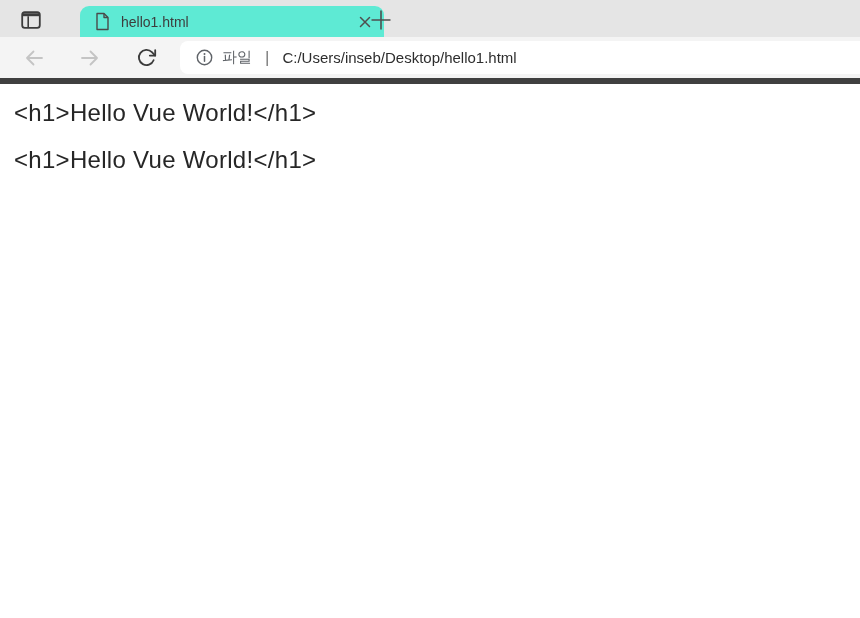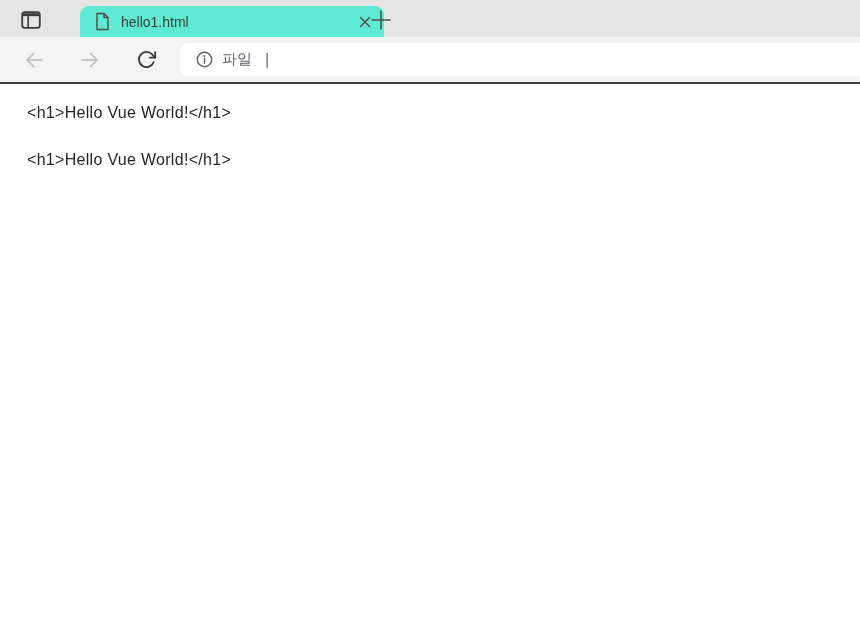--- a/index.html
+++ b/index.html
@@ -41,21 +41,21 @@
   .new-tab-btn {
     position: absolute; left: 368px; top: 7px;
     width: 26px; height: 26px; border-radius: 4px;
     display: flex; align-items: center; justify-content: center;
     cursor: pointer;
   }
 
   
   .toolbar {
     height: 47px; background: #f4f4f4;
-    border-bottom: 2px solid #404040;
+    border-bottom: 6px solid #404040;
     display: flex; align-items: center;
     padding-left: 14px;
   }
   .nav-btn {
     width: 40px; height: 36px;
     display: flex; align-items: center; justify-content: center;
     flex: 0 0 auto;
   }
   .nav-btn + .nav-btn { margin-left: 16px; }
   .address-bar {
@@ -75,21 +75,21 @@
     font-size: 15px; color: #2d2d2d; white-space: nowrap;
     overflow: hidden;
   }
 
   
   .page-content {
     padding: 0 0 0 10px; background: #ffffff;
     height: 534px;
   }
   .code-line {
-    margin: 17px; font-size: 16px; line-height: 26px;
+    margin: 4px; font-size: 24px; line-height: 26px;
     color: #262626; letter-spacing: 0.3px; white-space: pre;
   }
   .code-line-1 { margin-top: 16px; }
   .code-line-2 { margin-top: 21px; }
   .page-heading {
     margin: 29px 0 0 0;
     font-size: 40px; line-height: 48px; font-weight: 700;
     color: #050505; letter-spacing: 0px;
   }
 
@@ -170,20 +170,21 @@
         <span>
           <svg width="17" height="17" viewBox="0 0 17 17">
             <circle cx="8.5" cy="8.5" r="7.2" fill="none" stroke="#5f6368" stroke-width="1.4"></circle>
             <circle cx="8.5" cy="5.1" r="1" fill="#5f6368"></circle>
             <line x1="8.5" y1="7.6" x2="8.5" y2="12.2" stroke="#5f6368" stroke-width="1.5" stroke-linecap="round"></line>
           </svg>
         </span>
         <span class="scheme-label">파일</span>
       </div>
       <span class="addr-separator">|</span>
+      <span class="url-text">C:/Users/inseb/Desktop/hello1.html</span>
     </div>
   </div>
 
   <div class="page-content">
     <p class="code-line code-line-1">&lt;h1&gt;Hello Vue World!&lt;/h1&gt;</p>
     <p class="code-line code-line-2">&lt;h1&gt;Hello Vue World!&lt;/h1&gt;</p>
   </div>
 
 </div>
 

